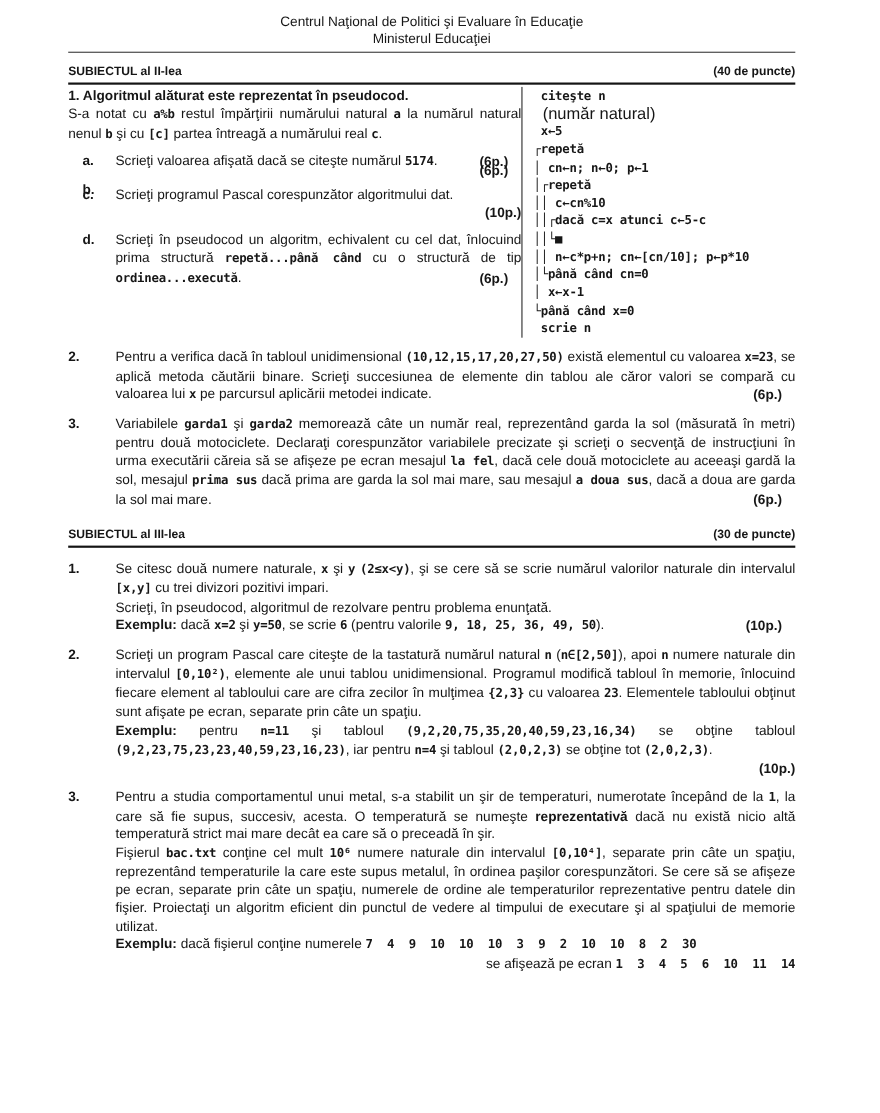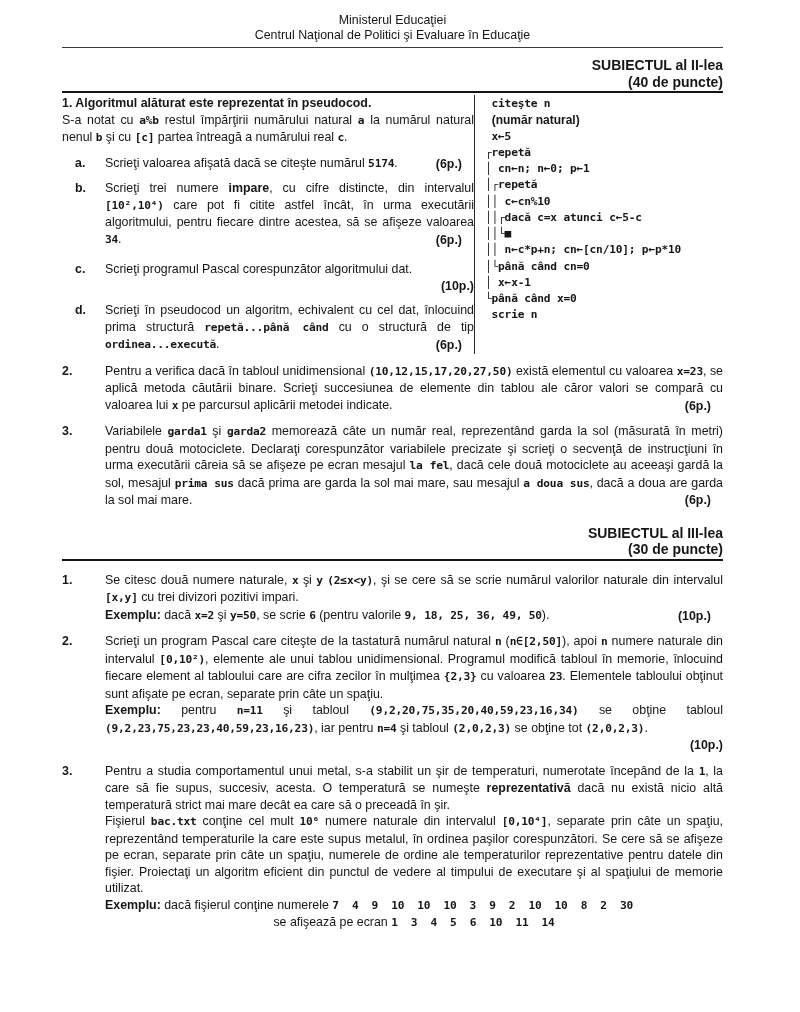--- a/index.html
+++ b/index.html
@@ -5,22 +5,22 @@
   html,body{margin:0;padding:0;background:#d9d9d9;}
   .page{
     width:800px;height:1012px;background:#ffffff;box-sizing:border-box;
     padding:13px 77px 0 62px;color:#161616;
     font-family:"Liberation Sans",sans-serif;font-size:12.4px;line-height:16.5px;
     position:relative;overflow:hidden;
   }
   .header{text-align:center;padding-bottom:4px;border-bottom:1px solid #3a3a3a;line-height:15px;}
   .section-head{
     display:flex;justify-content:space-between;align-items:flex-end;
-    border-bottom:2px solid #141414;font-weight:bold;font-size:14px;
-    margin-top:9px;padding-bottom:1px;flex-direction:column;
+    border-bottom:2px solid #141414;font-weight:bold;font-size:11px;
+    margin-top:9px;padding-bottom:1px;
   }
   .item1-grid{display:flex;align-items:stretch;margin-top:2px;}
   .col-left{width:412px;}
   .col-divider{width:0;border-left:1.5px solid #2a2a2a;}
   .col-right{flex:1;padding-left:10px;padding-top:1px;}
   .p{text-align:justify;}
   .bold-line{font-weight:bold;text-align:left;}
   .sub{position:relative;padding-left:43px;margin-top:8px;text-align:justify;}
   .sub .marker{position:absolute;left:13px;font-weight:bold;}
   .item{position:relative;padding-left:43px;margin-top:9px;}
@@ -31,51 +31,50 @@
   .code,.code-u{
     font-family:"DejaVu Sans Mono","Liberation Mono",monospace;
     font-weight:bold;font-size:11.2px;letter-spacing:-0.2px;
   }
   .code-u{text-underline-offset:2px;}
   .b{font-weight:bold;}
   .pseudo{
     font-family:"DejaVu Sans Mono","Liberation Mono",monospace;
     font-weight:bold;font-size:11.6px;line-height:16.25px;white-space:pre;
   }
-  .pl.sans{font-family:"Liberation Sans",sans-serif;font-weight:bold;font-size:12px;}
+  .pl.sans{font-family:"Liberation Sans",sans-serif;font-weight:normal;font-size:15px;}
 </style>
 </head>
 <body>
 
 <div class="page">
 
   <div class="header">
+    <div>Centrul Naţional de Politici şi Evaluare în Educaţie</div>
     <div>Ministerul Educaţiei</div>
-    <div>Centrul Naţional de Politici şi Evaluare în Educaţie</div>
   </div>
 
   <div class="section-head">
     <span>SUBIECTUL al II-lea</span>
     <span>(40 de puncte)</span>
   </div>
 
   <div class="item1-grid">
     <div class="col-left">
       <div class="p bold-line"><span class="b">1. Algoritmul alăturat este reprezentat în pseudocod.</span></div>
       <div class="p">S-a notat cu <span class="code">a%b</span> restul împărţirii numărului natural <span class="code">a</span> la numărul natural nenul <span class="code">b</span> şi cu <span class="code">[c]</span> partea întreagă a numărului real <span class="code">c</span>.</div>
 
       <div class="sub">
         <span class="marker">a.</span>
         <span>Scrieţi valoarea afişată dacă se citeşte numărul <span class="code">5174</span>.</span>
         <span class="pts">(6p.)</span>
       </div>
 
       <div class="sub">
         <span class="marker">b.</span>
-        <span>Scrieţi trei numere <span class="b">impare</span>, cu cifre distincte, din intervalul <span class="code">[10²,10⁴)</span> care pot fi citite astfel încât, în urma executării algoritmului, pentru fiecare dintre acestea, să se afişeze valoarea <span class="code">34</span>.</span>
         <span class="pts">(6p.)</span>
       </div>
 
       <div class="sub gap-b">
         <span class="marker">c.</span>
         <span>Scrieţi programul Pascal corespunzător algoritmului dat.</span>
         <span class="pts-line">(10p.)</span>
       </div>
 
       <div class="sub">
@@ -105,32 +104,33 @@
   </div>
 
   <div class="section-head" style="margin-top:16px;">
     <span>SUBIECTUL al III-lea</span>
     <span>(30 de puncte)</span>
   </div>
 
   <div class="item" style="margin-top:11px;">
     <span class="marker">1.</span>
     <div class="p">Se citesc două numere naturale, <span class="code">x</span> şi <span class="code">y</span> <span class="code">(2≤x&lt;y)</span>, şi se cere să se scrie numărul valorilor naturale din intervalul <span class="code">[x,y]</span> cu trei divizori pozitivi impari.</div>
+    <div class="p">Scrieţi, în pseudocod, algoritmul de rezolvare pentru problema enunţată.</div>
     <div class="p"><span class="b">Exemplu:</span> dacă <span class="code">x=2</span> şi <span class="code">y=50</span>, se scrie <span class="code">6</span> (pentru valorile <span class="code">9, 18, 25, 36, 49, 50</span>).</div>
     <span class="pts">(10p.)</span>
   </div>
 
   <div class="item">
     <span class="marker">2.</span>
     <div class="p">Scrieţi un program Pascal care citeşte de la tastatură numărul natural <span class="code">n</span> (<span class="code">n∈[2,50]</span>), apoi <span class="code">n</span> numere naturale din intervalul <span class="code">[0,10²)</span>, elemente ale unui tablou unidimensional. Programul modifică tabloul în memorie, înlocuind fiecare element al tabloului care are cifra zecilor în mulţimea <span class="code">{2,3}</span> cu valoarea <span class="code">23</span>. Elementele tabloului obţinut sunt afişate pe ecran, separate prin câte un spaţiu.</div>
     <div class="p"><span class="b">Exemplu:</span> pentru <span class="code">n=11</span> şi tabloul <span class="code">(9,2,</span><span class="code-u">20</span><span class="code">,75,</span><span class="code-u">35</span><span class="code">,</span><span class="code-u">20</span><span class="code">,40,59,</span><span class="code-u">23</span><span class="code">,16,</span><span class="code-u">34</span><span class="code">)</span> se obţine tabloul <span class="code">(9,2,</span><span class="code-u">23</span><span class="code">,75,</span><span class="code-u">23</span><span class="code">,</span><span class="code-u">23</span><span class="code">,40,59,</span><span class="code-u">23</span><span class="code">,16,</span><span class="code-u">23</span><span class="code">)</span>, iar pentru <span class="code">n=4</span> şi tabloul <span class="code">(2,0,2,3)</span> se obţine tot <span class="code">(2,0,2,3)</span>.</div>
     <span class="pts-line">(10p.)</span>
   </div>
 
   <div class="item">
     <span class="marker">3.</span>
     <div class="p">Pentru a studia comportamentul unui metal, s-a stabilit un şir de temperaturi, numerotate începând de la <span class="code">1</span>, la care să fie supus, succesiv, acesta. O temperatură se numeşte <span class="b">reprezentativă</span> dacă nu există nicio altă temperatură strict mai mare decât ea care să o preceadă în şir.</div>
     <div class="p">Fişierul <span class="code">bac.txt</span> conţine cel mult <span class="code">10⁶</span> numere naturale din intervalul <span class="code">[0,10⁴]</span>, separate prin câte un spaţiu, reprezentând temperaturile la care este supus metalul, în ordinea paşilor corespunzători. Se cere să se afişeze pe ecran, separate prin câte un spaţiu, numerele de ordine ale temperaturilor reprezentative pentru datele din fişier. Proiectaţi un algoritm eficient din punctul de vedere al timpului de executare şi al spaţiului de memorie utilizat.</div>
     <div class="p" style="text-align:left;"><span class="b">Exemplu:</span> dacă fişierul conţine numerele <span class="code-u">7</span><span class="code">&nbsp;&nbsp;4&nbsp;&nbsp;</span><span class="code-u">9</span><span class="code">&nbsp;&nbsp;</span><span class="code-u">10</span><span class="code">&nbsp;&nbsp;</span><span class="code-u">10</span><span class="code">&nbsp;&nbsp;</span><span class="code-u">10</span><span class="code">&nbsp;&nbsp;3&nbsp;&nbsp;9&nbsp;&nbsp;2&nbsp;&nbsp;</span><span class="code-u">10</span><span class="code">&nbsp;&nbsp;</span><span class="code-u">10</span><span class="code">&nbsp;&nbsp;8&nbsp;&nbsp;2&nbsp;&nbsp;</span><span class="code-u">30</span></div>
-    <div class="p" style="text-align:center;">se afişează pe ecran <span class="code">1&nbsp;&nbsp;3&nbsp;&nbsp;4&nbsp;&nbsp;5&nbsp;&nbsp;6&nbsp;&nbsp;10&nbsp;&nbsp;11&nbsp;&nbsp;14</span></div>
+    <div class="p" style="text-align:right;">se afişează pe ecran <span class="code">1&nbsp;&nbsp;3&nbsp;&nbsp;4&nbsp;&nbsp;5&nbsp;&nbsp;6&nbsp;&nbsp;10&nbsp;&nbsp;11&nbsp;&nbsp;14</span></div>
   </div>
 
 </div>
 
 </body></html>

